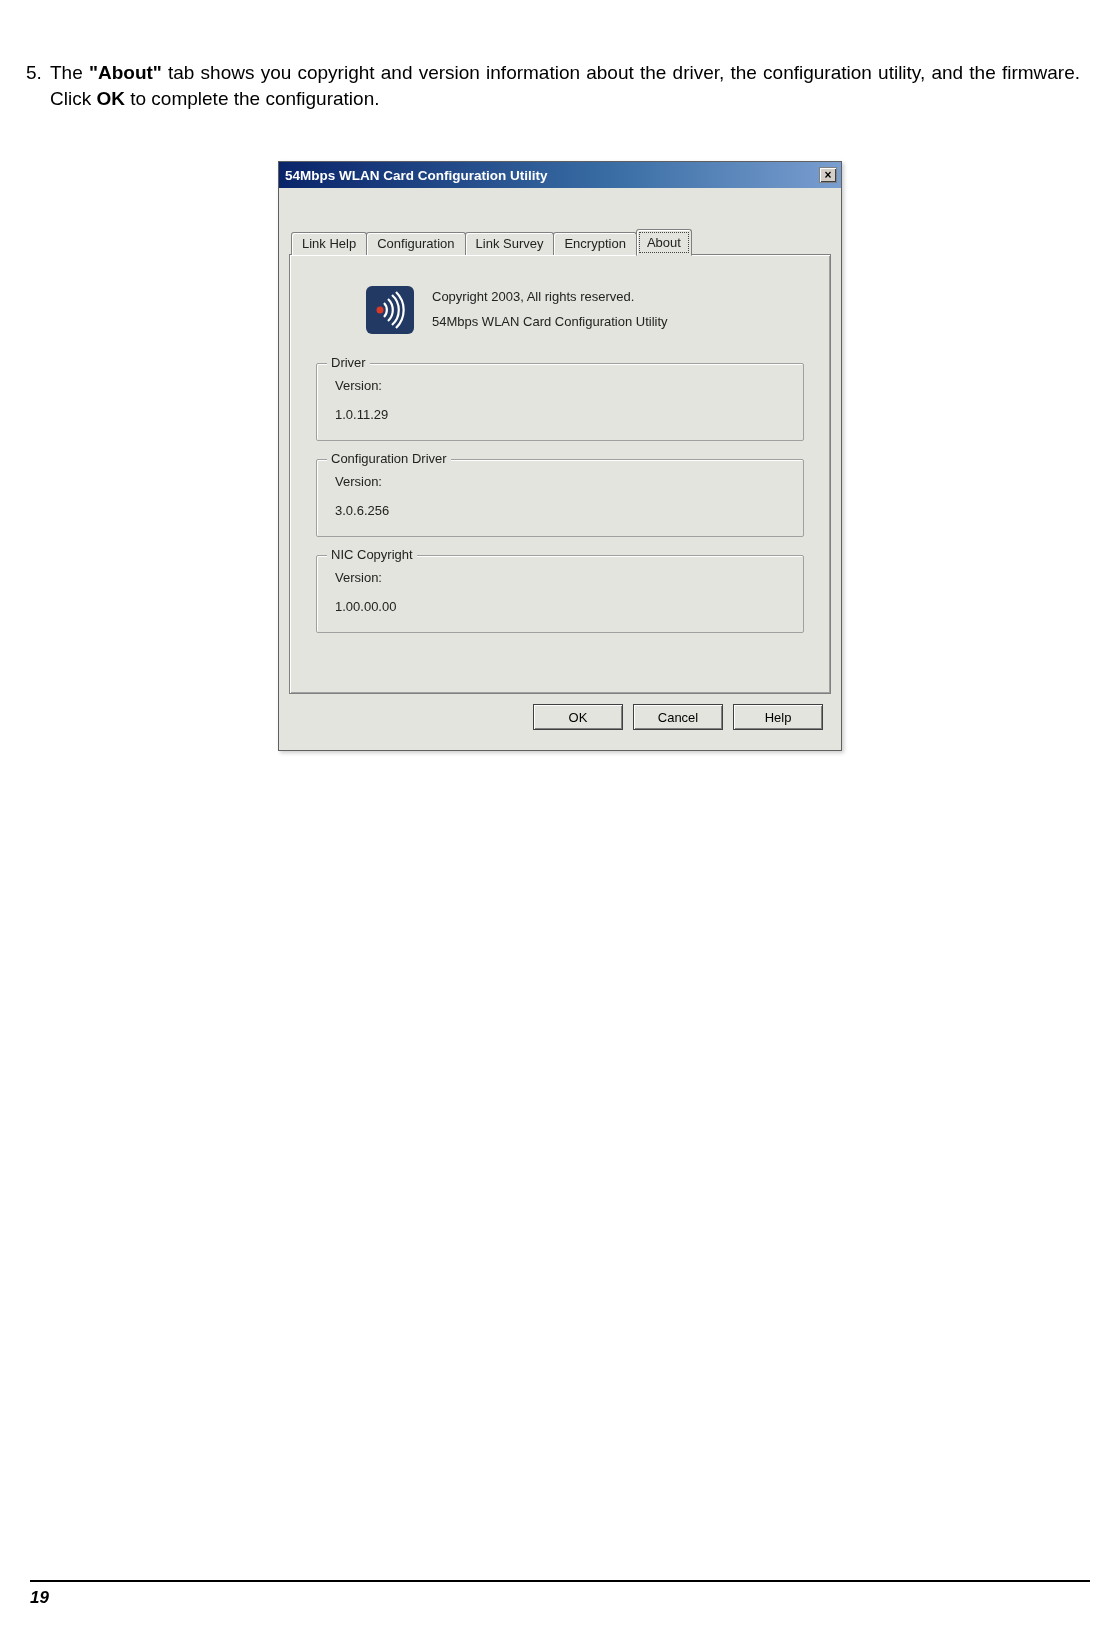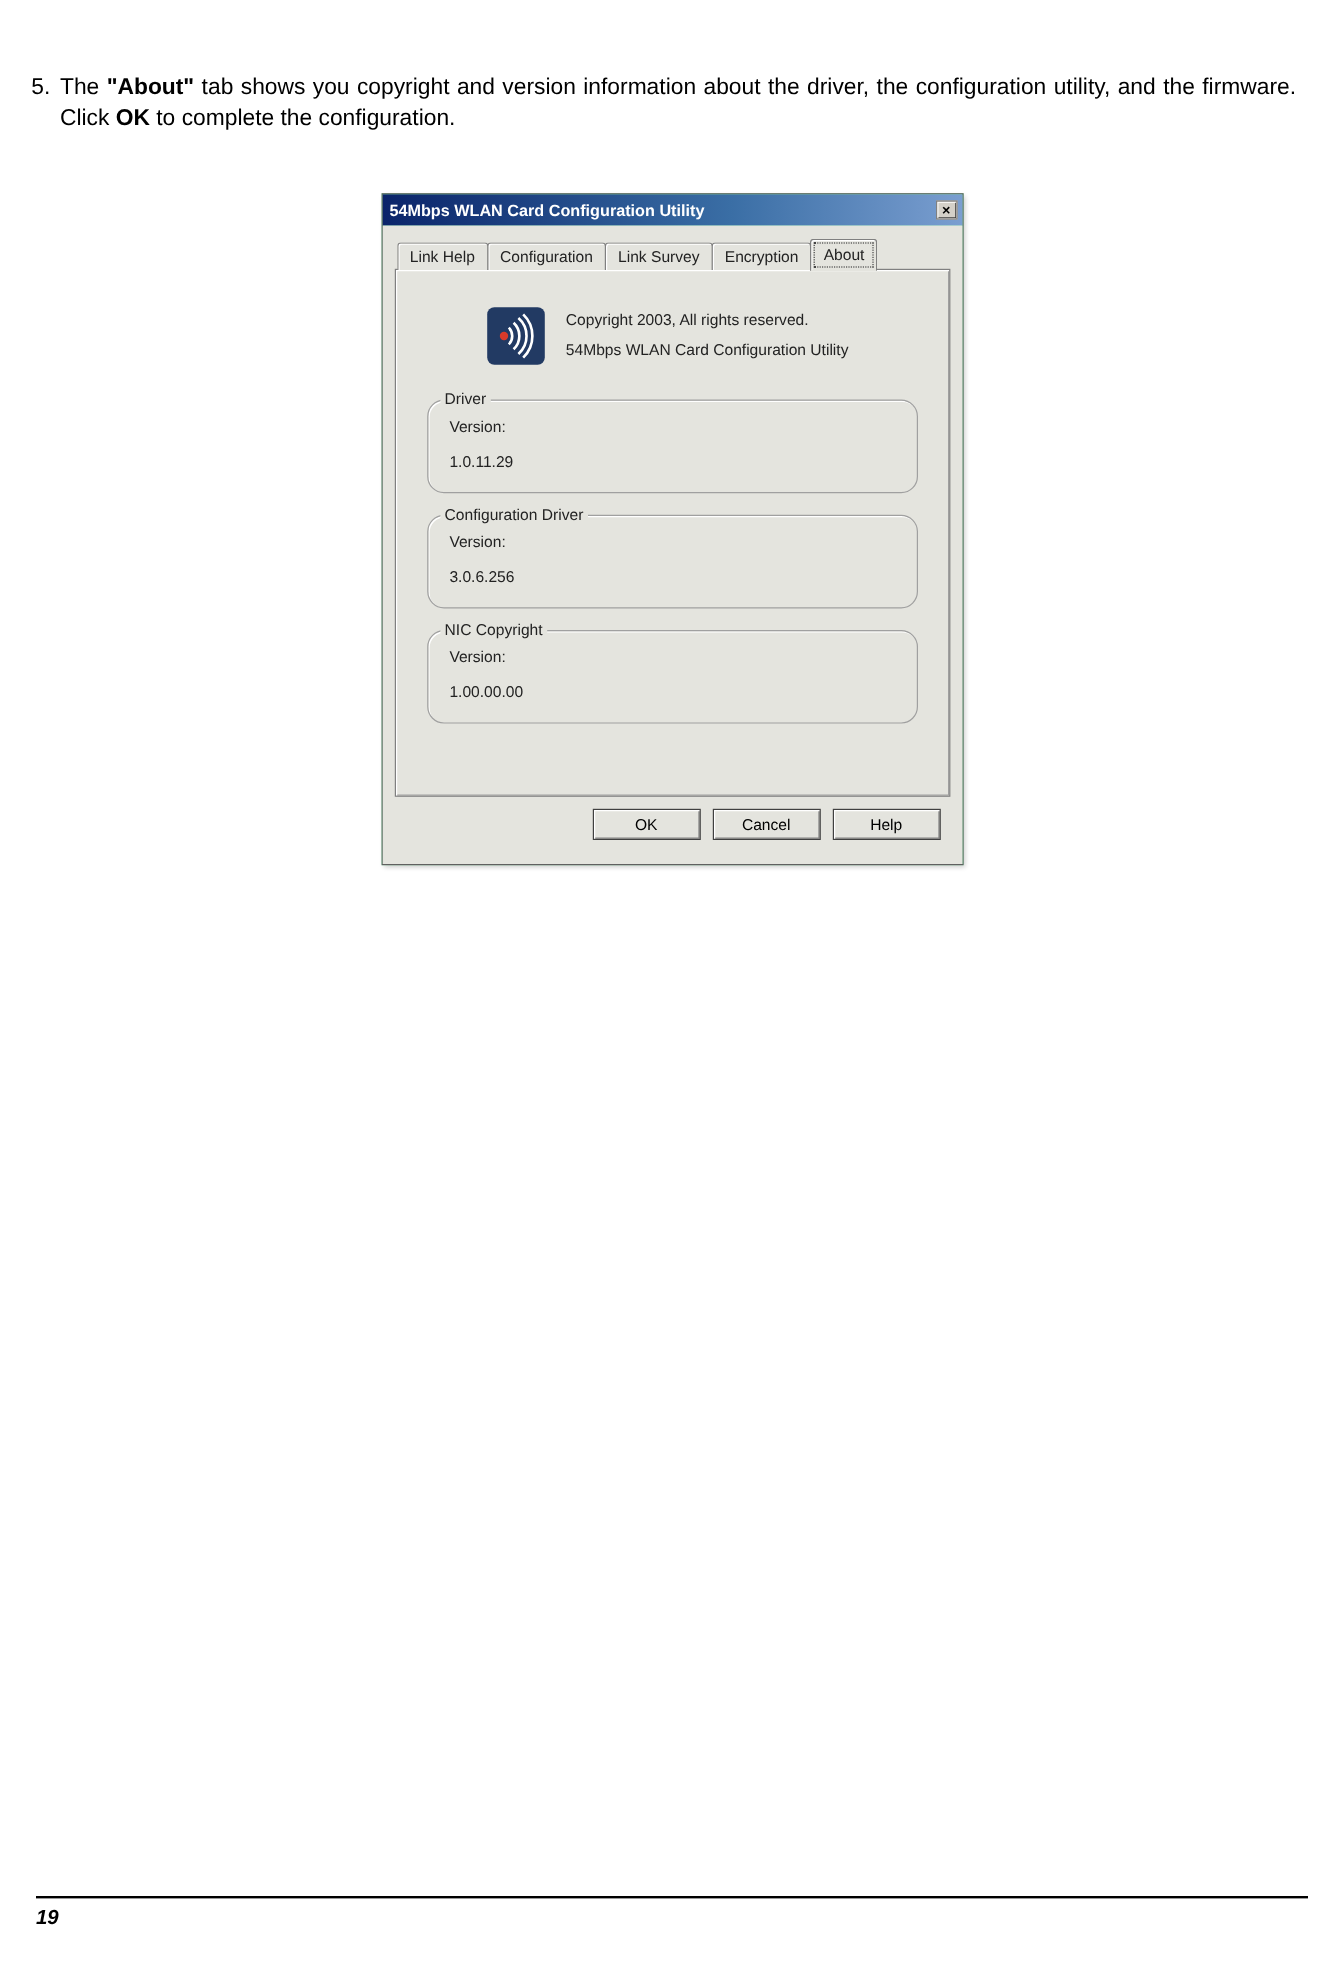--- a/index.html
+++ b/index.html
@@ -24,24 +24,24 @@
     position: relative;
     padding-right: 10px;
   }
   .instruction .num {
     position: absolute;
     left: -4px; top: 0;
   }
   .bold { font-weight: bold; }
   
   .dialog-wrap {
-    width: 485px;
+    width: 564px;
     margin: 0 auto;
     border: 1px solid #606060;
-    background: #86efac;
+    background: #a3a3a3;
     font-family: Tahoma, "MS Sans Serif", sans-serif;
     font-size: 13px;
     color: #2a2a2a;
     box-shadow: 2px 2px 4px rgba(0,0,0,0.2);
   }
   .titlebar {
     display: flex;
     align-items: center;
     justify-content: space-between;
     height: 26px;
@@ -89,20 +89,21 @@
   }
   .tab.active {
     padding-top: 5px;
     padding-bottom: 5px;
     position: relative;
     z-index: 3;
     border-bottom: 1px solid #e4e4de;
     margin-bottom: -1px;
     outline: 1px dotted #444;
     outline-offset: -4px;
+    margin-top: 30px;
   }
   .tab-page {
     border: 1px solid #808080;
     box-shadow: inset 1px 1px 0 #ffffff, inset -1px -1px 0 #a0a0a0;
     background: #e4e4de;
     padding: 30px 22px 28px 22px;
     position: relative;
     min-height: 440px;
   }
   .about-head {
@@ -123,21 +124,21 @@
     position: relative;
   }
   .wifi-icon svg { display: block; }
   .about-text { font-size: 13px; line-height: 1.9; color: #222; }
   .groupbox {
     border: 1px solid #a0a0a0;
     box-shadow: inset 1px 1px 0 #ffffff;
     margin: 18px 4px 0 4px;
     padding: 14px 14px 18px 14px;
     position: relative;
-    border-radius: 14px;
+    border-radius: 2px;
   }
   .groupbox .legend {
     position: absolute;
     top: -9px; left: 10px;
     background: #e4e4de;
     padding: 0 4px;
     font-size: 13px;
     color: #222;
   }
   .grouprow {

